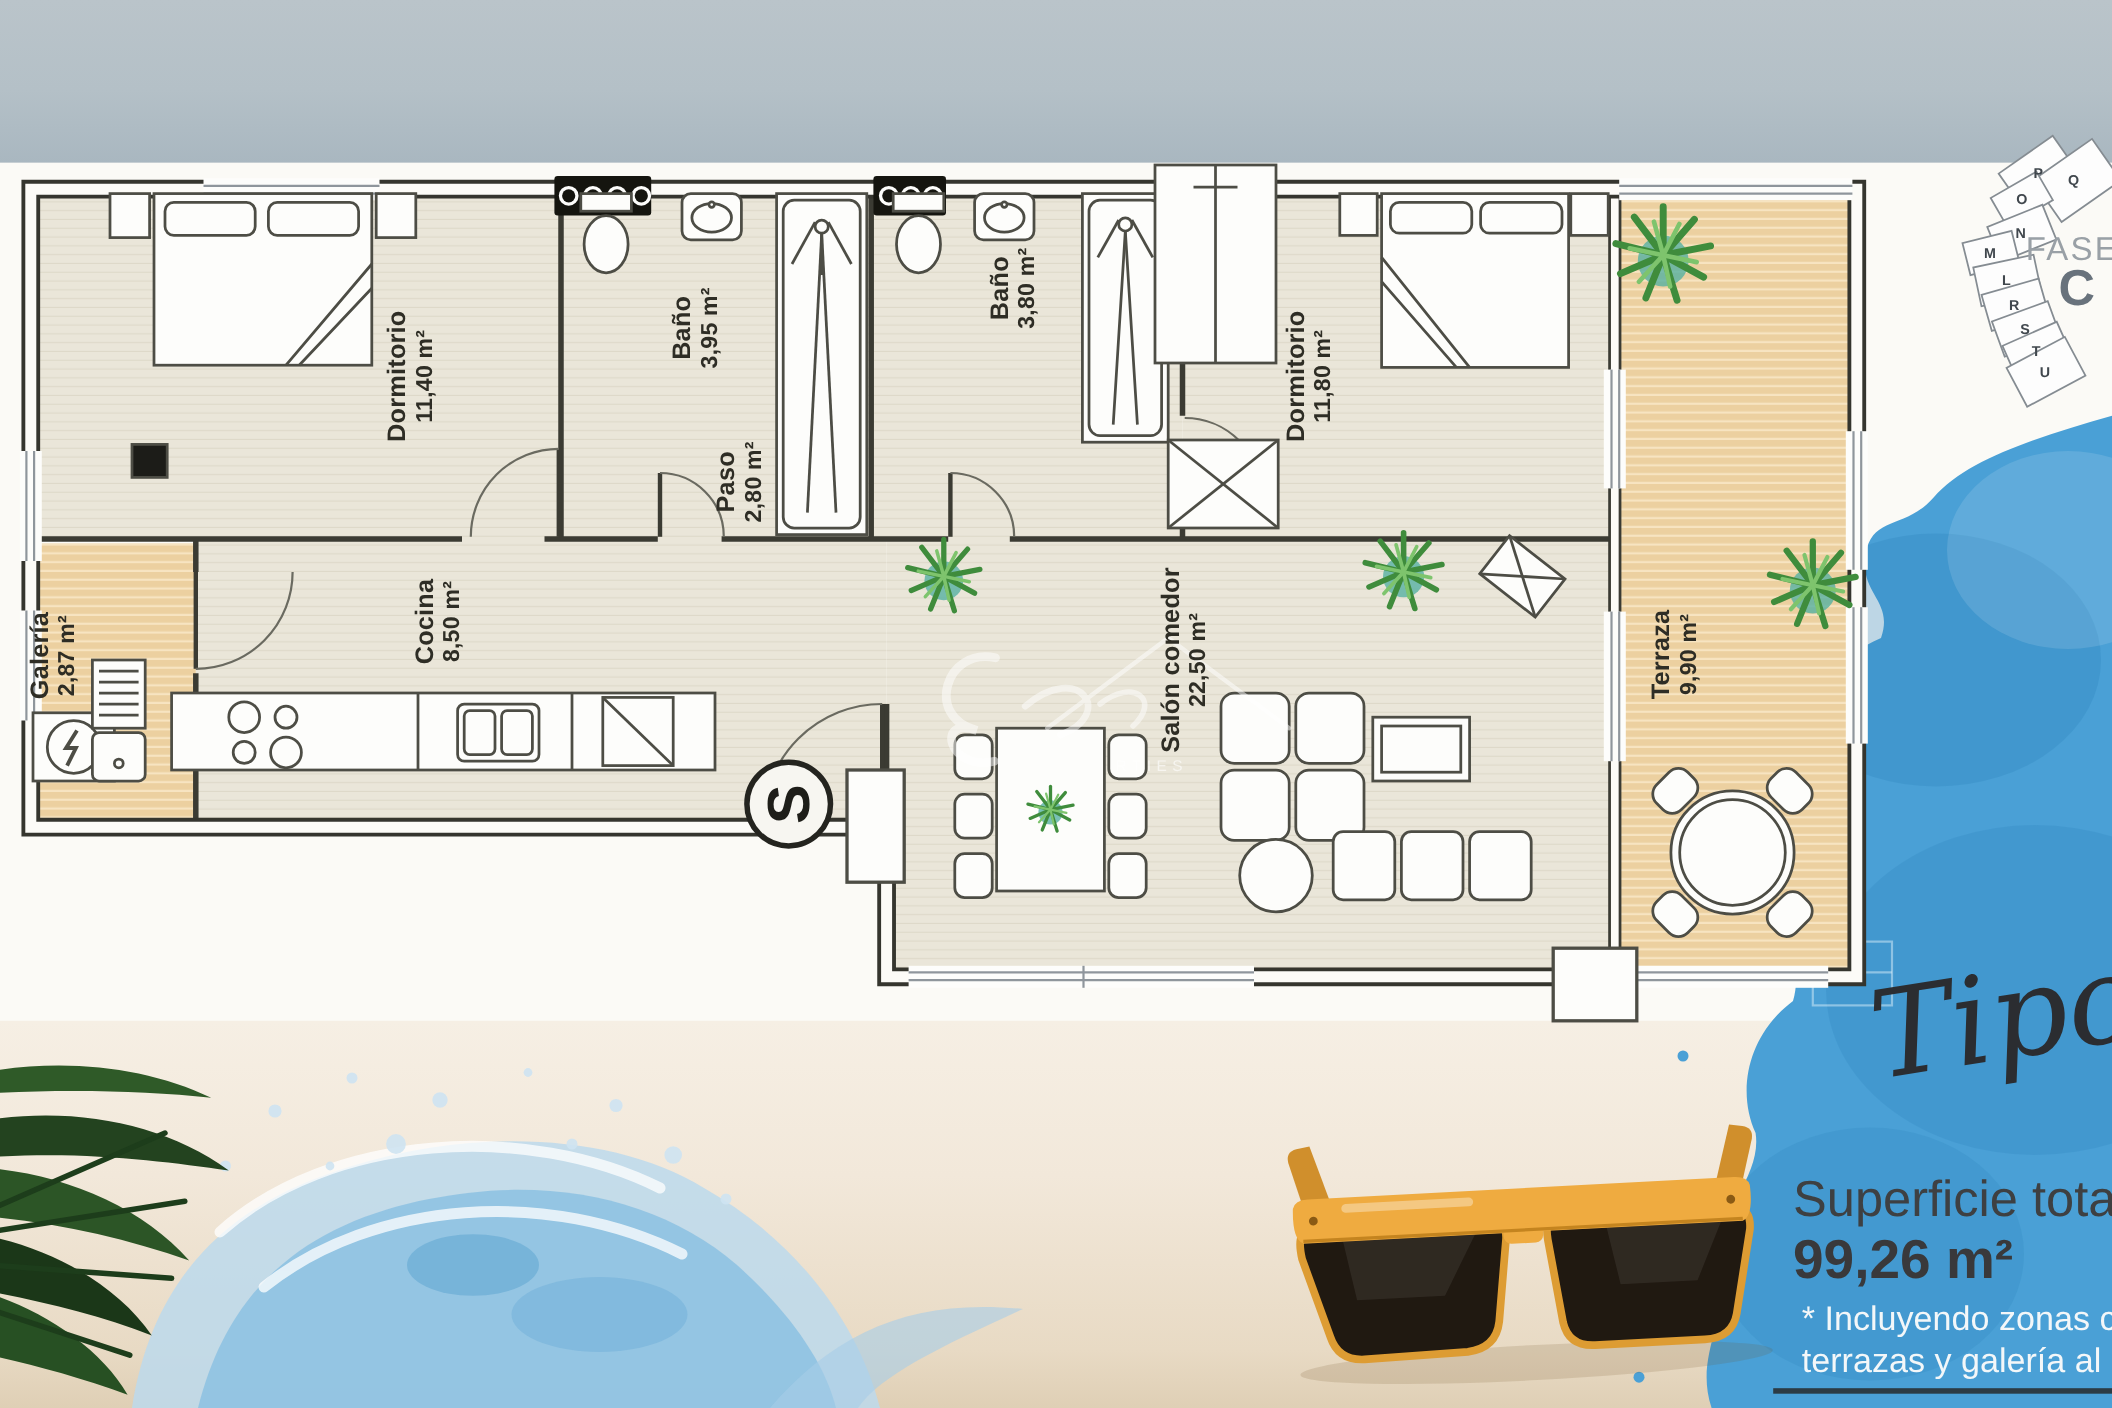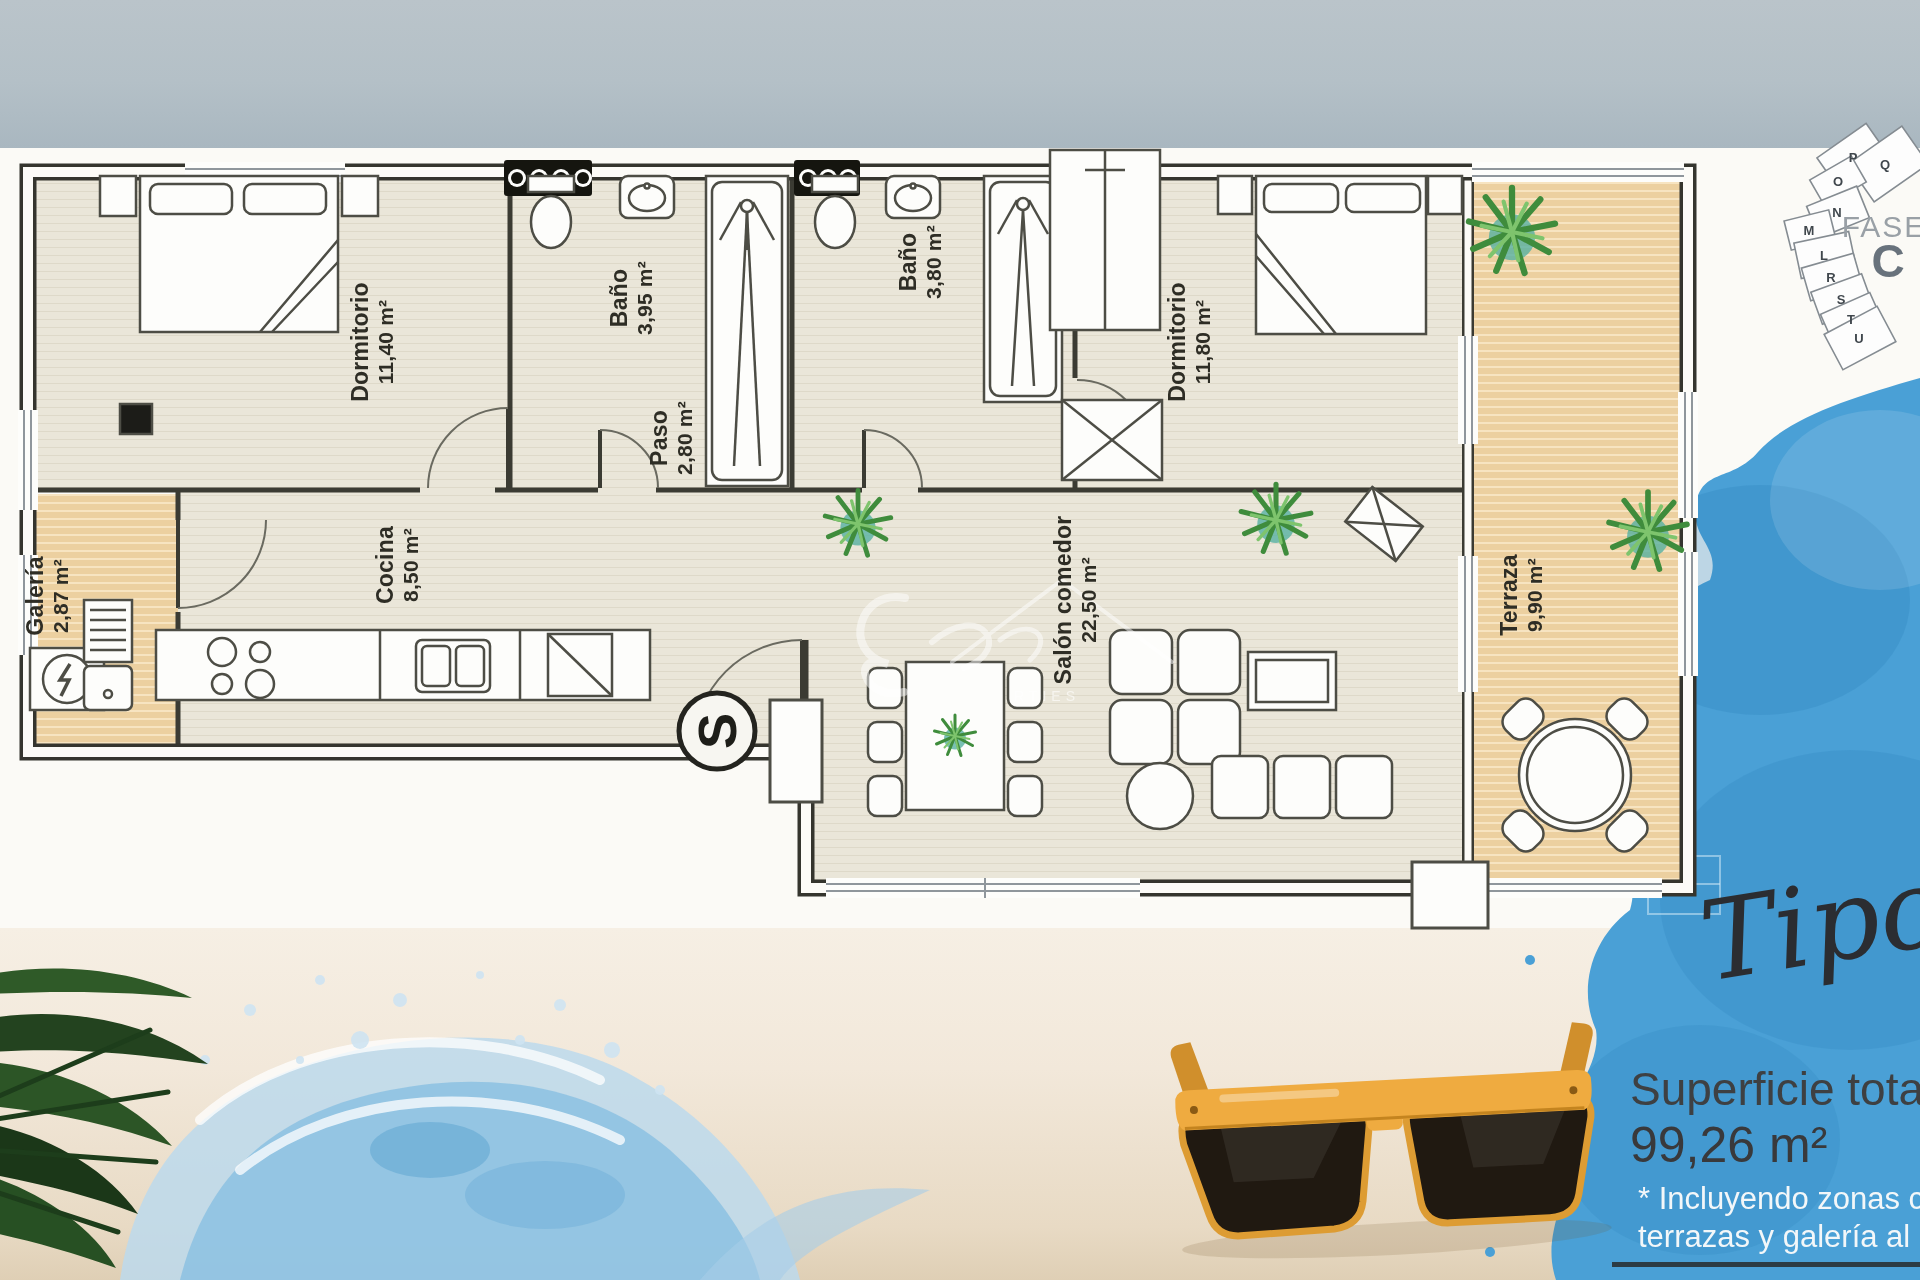--- a/index.html
+++ b/index.html
@@ -21,21 +21,21 @@
             font-weight:bold;font-size:54px;color:#1e1e19;}
   .faseWord{position:absolute;left:1884px;top:227px;transform:translate(-50%,-50%);
             font-size:30px;color:#99a0a6;letter-spacing:2px;}
   .faseC{position:absolute;left:1888px;top:261px;transform:translate(-50%,-50%);
          font-size:46px;font-weight:bold;color:#68727c;}
   .blk{position:absolute;transform:translate(-50%,-50%);font-size:13px;font-weight:bold;color:#40474d;}
   .tipo{position:absolute;left:1692px;top:880px;font-family:"DejaVu Serif",serif;
         font-style:italic;font-size:110px;color:#2b2d31;transform:rotate(-9deg);
         transform-origin:left top;white-space:nowrap;}
   .sumTitle{position:absolute;left:1630px;top:1062px;font-size:46px;color:#3e4042;white-space:nowrap;}
-  .sumVal{position:absolute;left:1630px;top:1116px;font-size:50px;font-weight:normal;color:#39393b;white-space:nowrap;}
+  .sumVal{position:absolute;left:1630px;top:1116px;font-size:50px;font-weight:bold;color:#39393b;white-space:nowrap;}
   .sumNotes{position:absolute;left:1638px;top:1180px;font-size:31px;line-height:1.22;
             color:#f3f7f9;white-space:nowrap;}
   .bottomRule{position:absolute;left:1612px;top:1262px;width:308px;height:5px;background:#2c3b44;}
   .wmtext{position:absolute;left:1014px;top:676px;font-size:14px;letter-spacing:5px;
           color:rgba(255,255,255,.6);margin-top:12px;}
 </style>
 </head>
 <body>
 
 <div class="stage">

